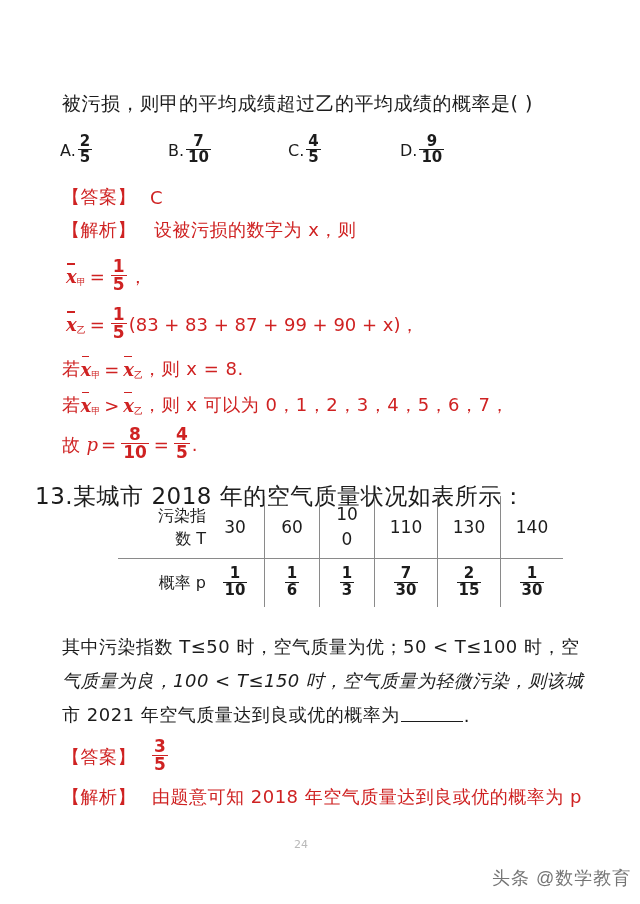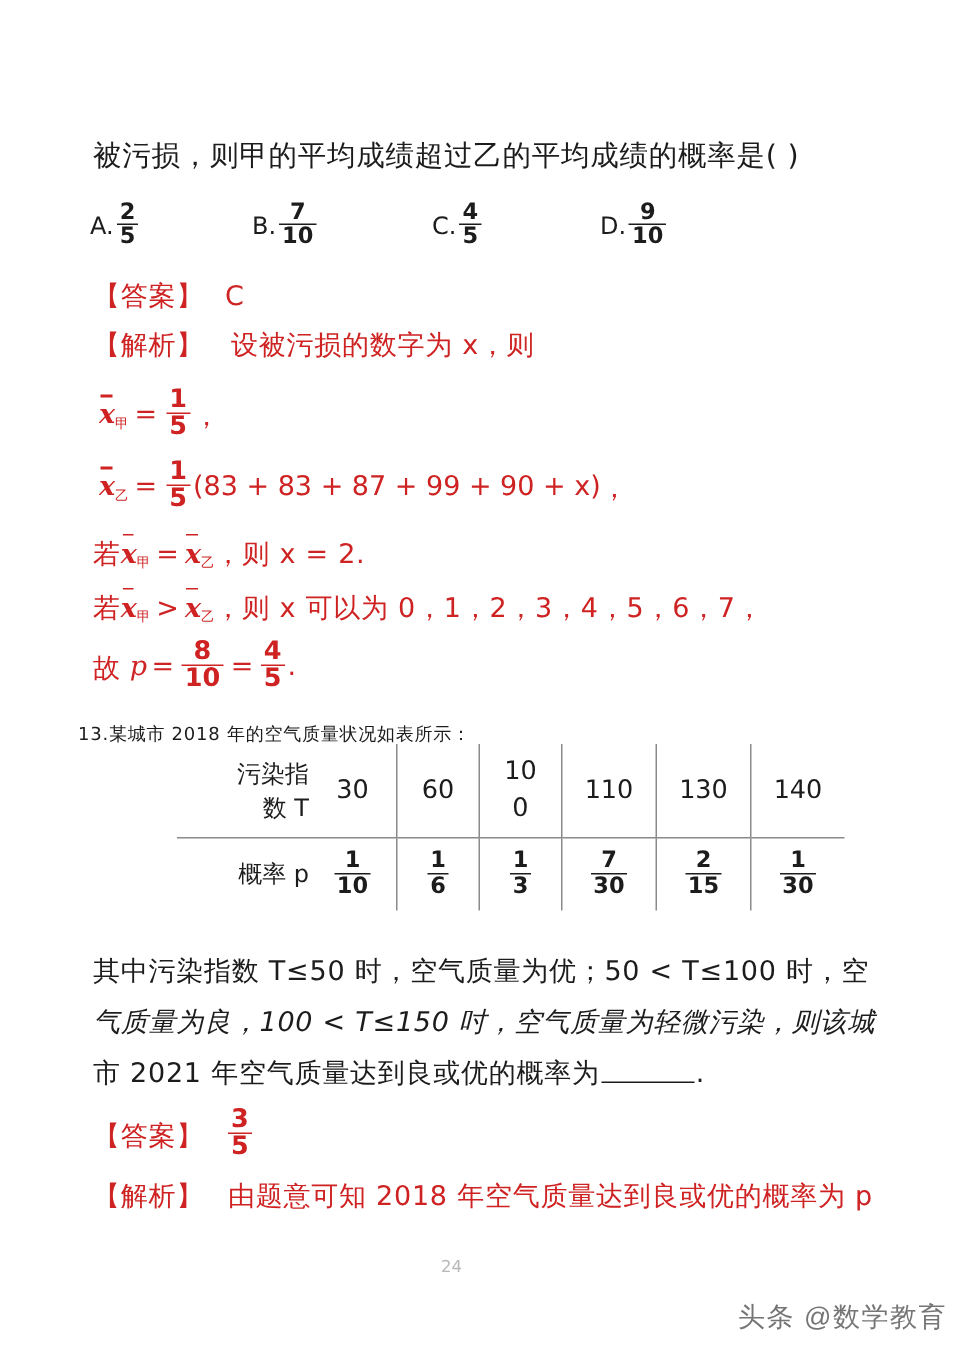--- a/index.html
+++ b/index.html
@@ -218,21 +218,21 @@
     <span class="cn">若</span>
     <span class="xbar">
       <span class="xb">x</span>
         <span class="sub">甲</span>
     </span>
     <span class="num" style="margin:0 4px;">=</span>
     <span class="xbar">
       <span class="xb">x</span>
         <span class="sub">乙</span>
     </span>
-    <span class="cn">，则 x = 2.</span>
+    <span class="cn">，则 x = 8.</span>
   </div>
 
   <div class="line red" style="left:62px; top:380px; font-size:18px;">
     <span class="cn">若</span>
     <span class="xbar">
       <span class="xb">x</span>
         <span class="sub">甲</span>
     </span>
     <span class="num" style="margin:0 4px;">&gt;</span>
     <span class="xbar">
@@ -251,21 +251,21 @@
       <span class="d">10</span>
     </span>
     <span class="num" style="margin:0 3px;">=</span>
     <span class="frac md">
       <span class="n">4</span>
       <span class="d">5</span>
     </span>
     <span class="num">.</span>
   </div>
 
-  <div class="line blk cn" style="left:52px; top:468px; font-size:12px;">13.某城市 2018 年的空气质量状况如表所示：</div>
+  <div class="line blk cn" style="left:35px; top:468px; font-size:23px;">13.某城市 2018 年的空气质量状况如表所示：</div>
 
   <table class="tbl" style="left:118px; top:496px;">
     <tbody>
         <tr>
       <td class="lbl rowsep" style="width:84px; height:62px;">
         <div>污染指</div>
         <div>数 T</div>
       </td>
       <td class="val rowsep vsep" style="width:58px;">30</td>
       <td class="val rowsep vsep" style="width:54px;margin-left:12px;">60</td>

